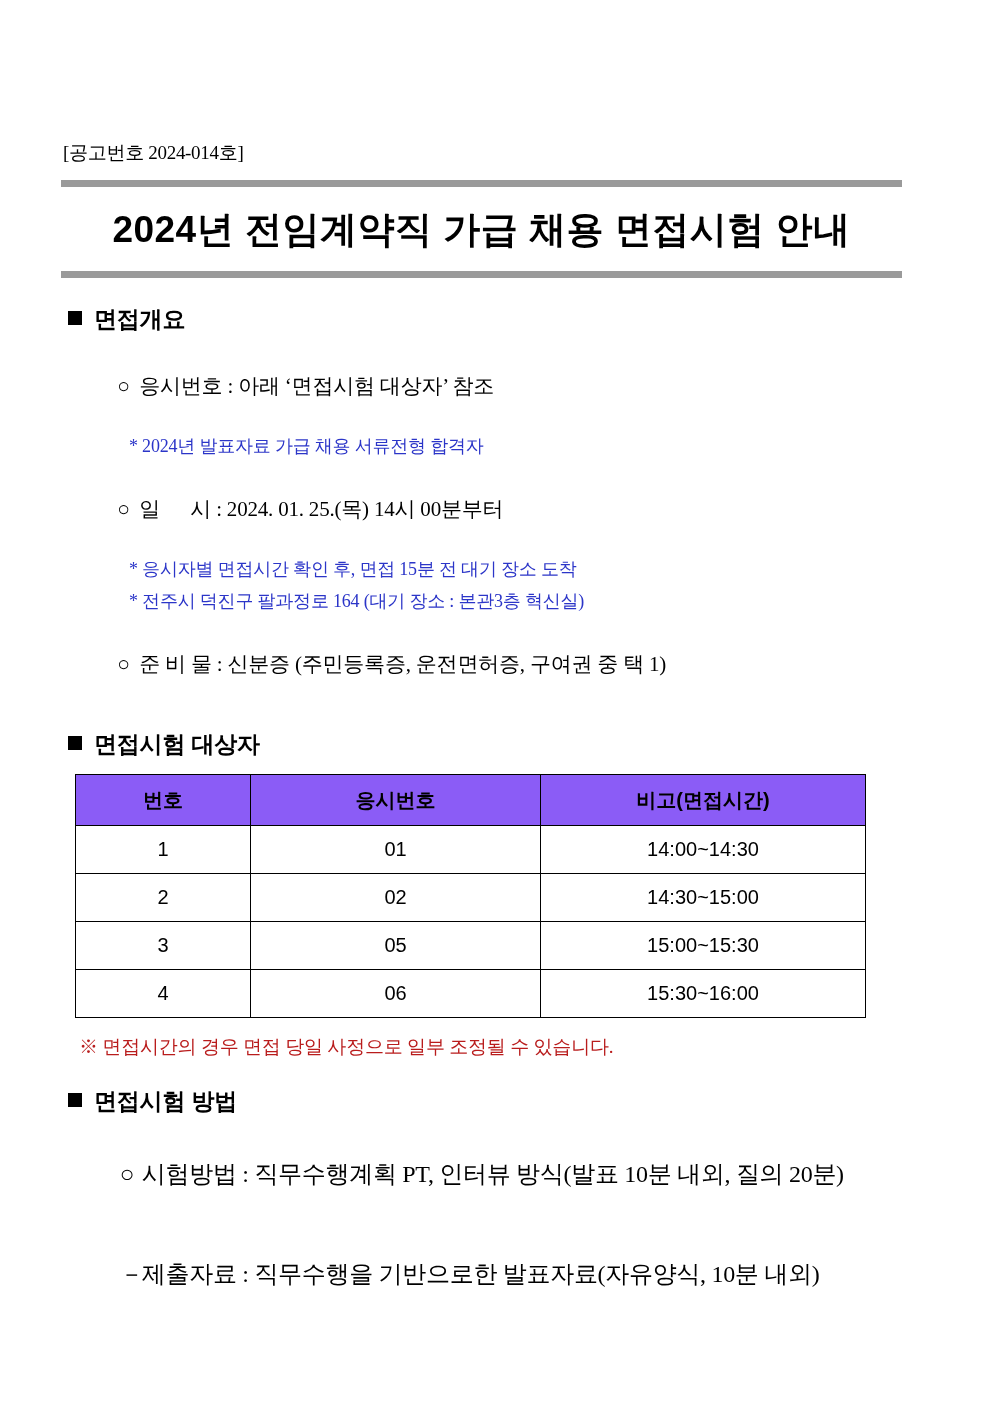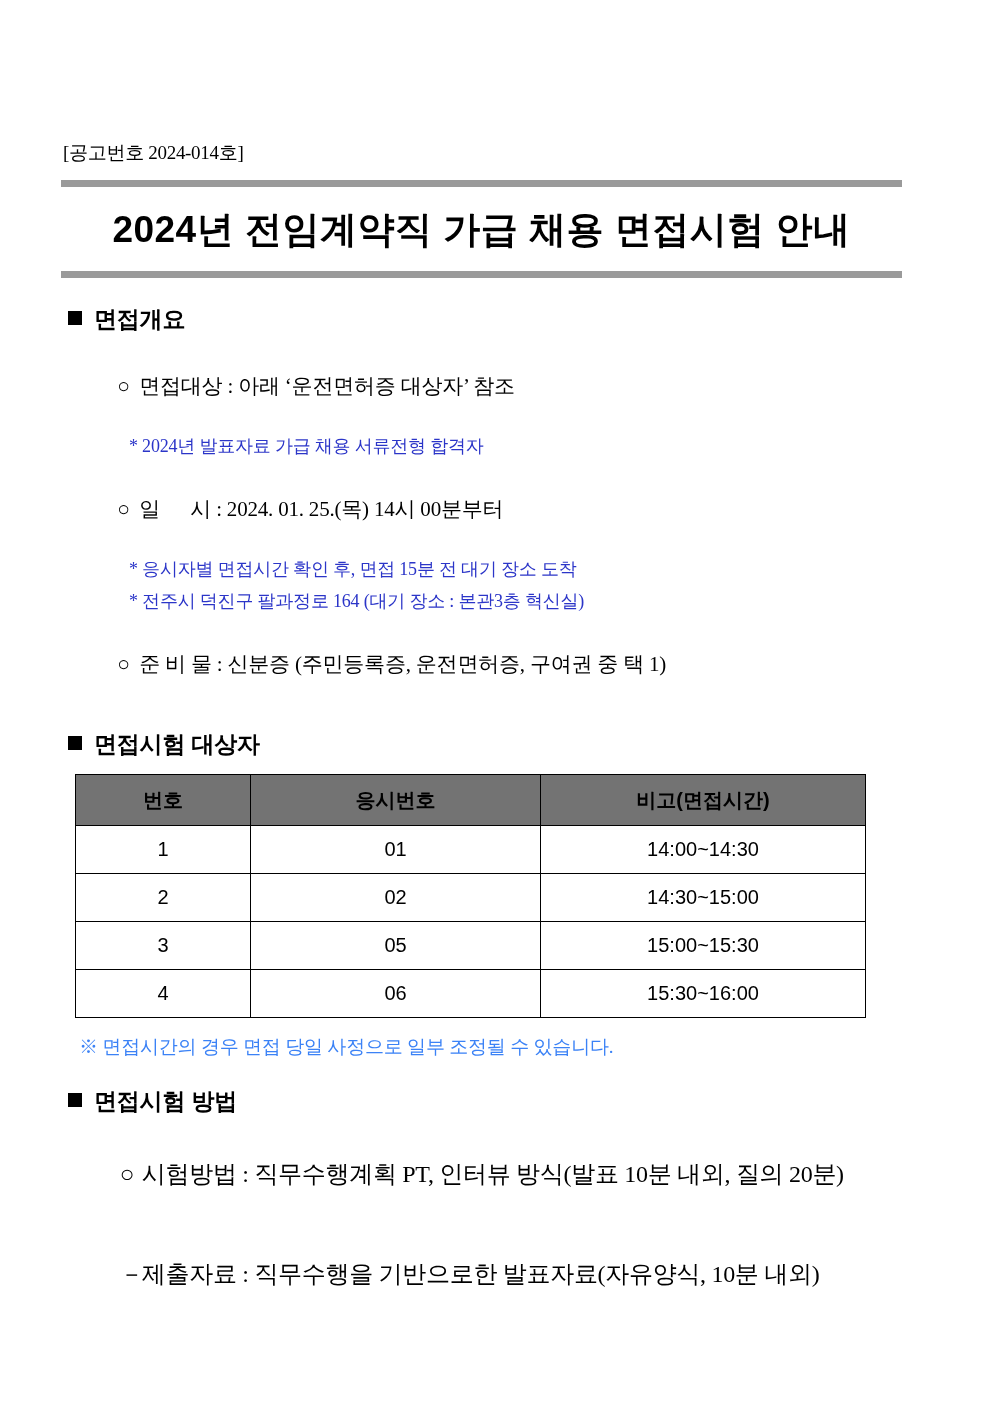--- a/index.html
+++ b/index.html
@@ -93,31 +93,31 @@
     table-layout: fixed;
   }
   table.cand th, table.cand td {
     border: 1px solid #000000;
     text-align: center;
     font-size: 20px;
     height: 45px;
     font-family: "Liberation Sans", sans-serif;
   }
   table.cand thead th {
-    background: #737373;
+    background: #8b5cf6;
     font-weight: bold;
     height: 48px;
   }
   table.cand col.c1 { width: 175px; }
   table.cand col.c2 { width: 290px; }
   table.cand col.c3 { width: 325px; }
 
   .table-note {
     font-size: 19px;
-    color: #3b82f6;
+    color: #b91c1c;
     margin: 16px 0 0 18px;
     letter-spacing: -0.2px;
   }
   .method-item {
     font-size: 24px;
     margin: 14px 0 0 36px;
     letter-spacing: -0.3px;
     white-space: pre;
   }
   .method-item .marker { display: inline-block; width: 22px; }
@@ -133,21 +133,21 @@
     <div class="rule-top"></div>
     <div class="doc-title">2024년 전임계약직 가급 채용 면접시험 안내</div>
     <div class="rule-bottom"></div>
   </div>
 
   <div class="sec-head">
     <span class="bullet"></span><span>면접개요</span>
   </div>
 
   <div class="item">
-    <span class="marker">○</span><span>면접대상 : 아래 ‘운전면허증 대상자’ 참조</span>
+    <span class="marker">○</span><span>응시번호 : 아래 ‘면접시험 대상자’ 참조</span>
   </div>
   <div class="note">* 2024년 발표자료 가급 채용 서류전형 합격자</div>
 
   <div class="item">
     <span class="marker">○</span><span>일      시 : 2024. 01. 25.(목) 14시 00분부터</span>
   </div>
   <div class="note">* 응시자별 면접시간 확인 후, 면접 15분 전 대기 장소 도착</div>
 
   <div class="note">* 전주시 덕진구 팔과정로 164 (대기 장소 : 본관3층 혁신실)</div>
 

